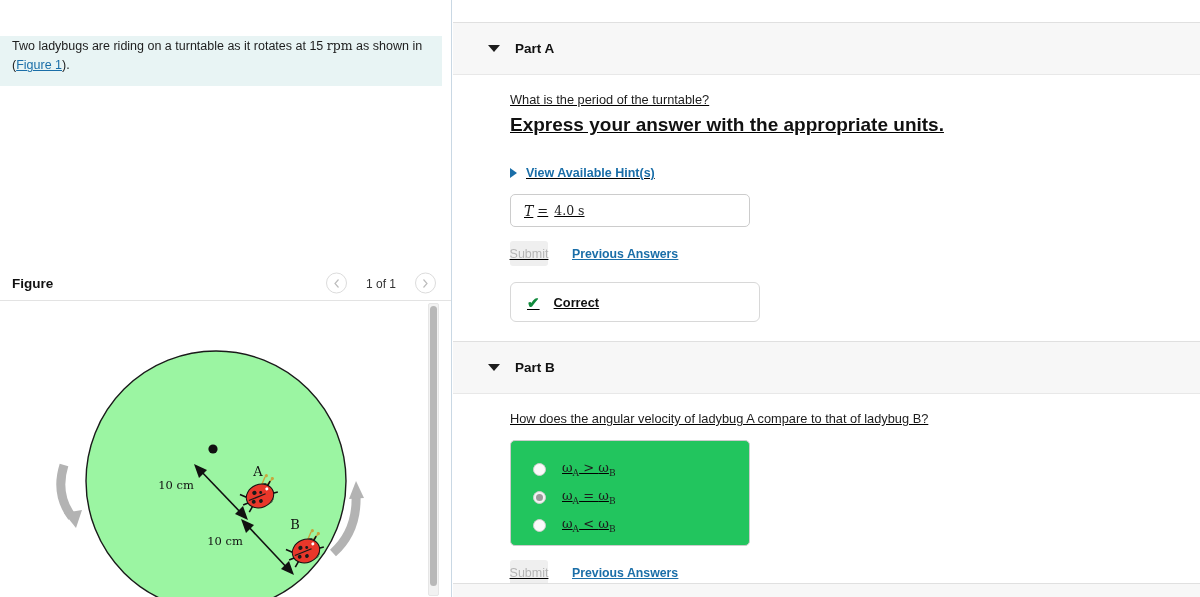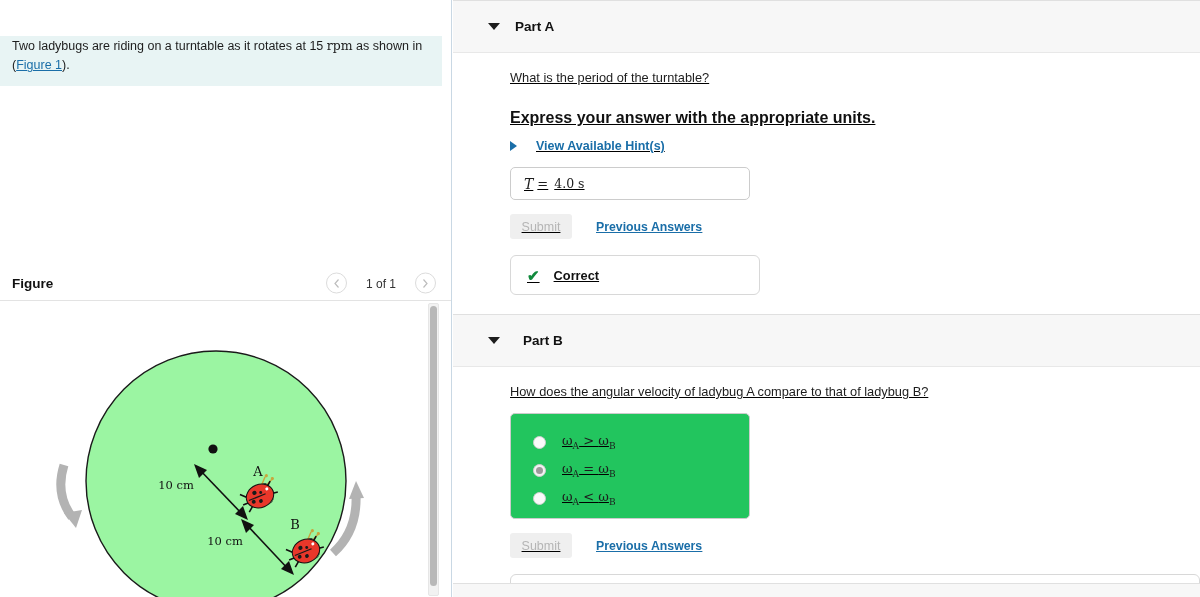--- a/index.html
+++ b/index.html
@@ -95,39 +95,39 @@
     background: #ffffff;
     overflow: hidden;
   }
   .part-header {
     position: relative;
     width: 100%;
     height: 53px;
     background: #f7f7f7;
     border-top: 1px solid #e0e0e0;
     border-bottom: 1px solid #e8e8e8;
-    display: flex; align-items: center;
+    display: flex; align-items: center; margin-top: 22px;
   }
   .part-caret {
     margin-left: 35px; margin-right: 15px;
     width: 0; height: 0;
     border-left: 6px solid transparent;
     border-right: 6px solid transparent;
     border-top: 7px solid #1d1d1d;
     cursor: pointer;
   }
   .part-label { font-size: 13.5px; font-weight: bold; color: #111; }
 
   .part-body { padding: 0 0 0 57px; text-decoration: underline; }
   .q-text { font-size: 12.8px; color: #1d1d1d; margin-top: 17px; }
-  .q-bold { font-size: 16px; font-weight: bold; color: #111; margin-top: 24px; }
+  .q-bold { font-size: 19px; font-weight: bold; color: #111; margin-top: 7px; }
 
   .hints-row {
-    margin-top: 12px;
-    display: flex; align-items: center; gap: 19px;
+    margin-top: 30px;
+    display: flex; align-items: center; gap: 9px;
     cursor: pointer;
   }
   .hint-caret {
     width: 0; height: 0;
     border-top: 5px solid transparent;
     border-bottom: 5px solid transparent;
     border-left: 7px solid #1a6ea8;
   }
   .hint-label {
     font-size: 12.5px; font-weight: bold; color: #1a6ea8;
@@ -148,21 +148,21 @@
   }
   .answer-field .var { font-style: italic; font-size: 14px; }
   .answer-field .eq { margin: 0 6px 0 4px; font-style: normal; }
   .answer-field .val { font-size: 12.5px; }
 
   .submit-row {
     margin-top: 14px;
     display: flex; align-items: center;
   }
   .submit-btn {
-    width: 62px; height: 25px;
+    width: 38px; height: 25px;
     background: #efefef;
     border: none; border-radius: 3px;
     color: #b5b5b5;
     font-family: "Liberation Sans", sans-serif;
     font-size: 12.5px;
     display: flex; align-items: center; justify-content: center;
     cursor: default;
   }
   .prev-answers {
     margin-left: 24px;
@@ -362,21 +362,21 @@
         <div class="submit-btn">Submit</div>
         <div class="prev-answers">Previous Answers</div>
       </div>
 
       <div class="feedback-box feedback-a">
         <div class="check-icon">✔</div>
         <div class="feedback-title">Correct</div>
       </div>
     </div>
 
-    <div class="part-header" style="margin-top:19px;gap:8px;">
+    <div class="part-header" style="margin-top:19px;">
       <div class="part-caret"></div>
       <div class="part-label">Part B</div>
     </div>
 
     <div class="part-body">
       <div class="q-text">How does the angular velocity of ladybug A compare to that of ladybug B?</div>
 
       <div class="choices-box">
         <div class="choice-row">
           <div class="radio"></div>

